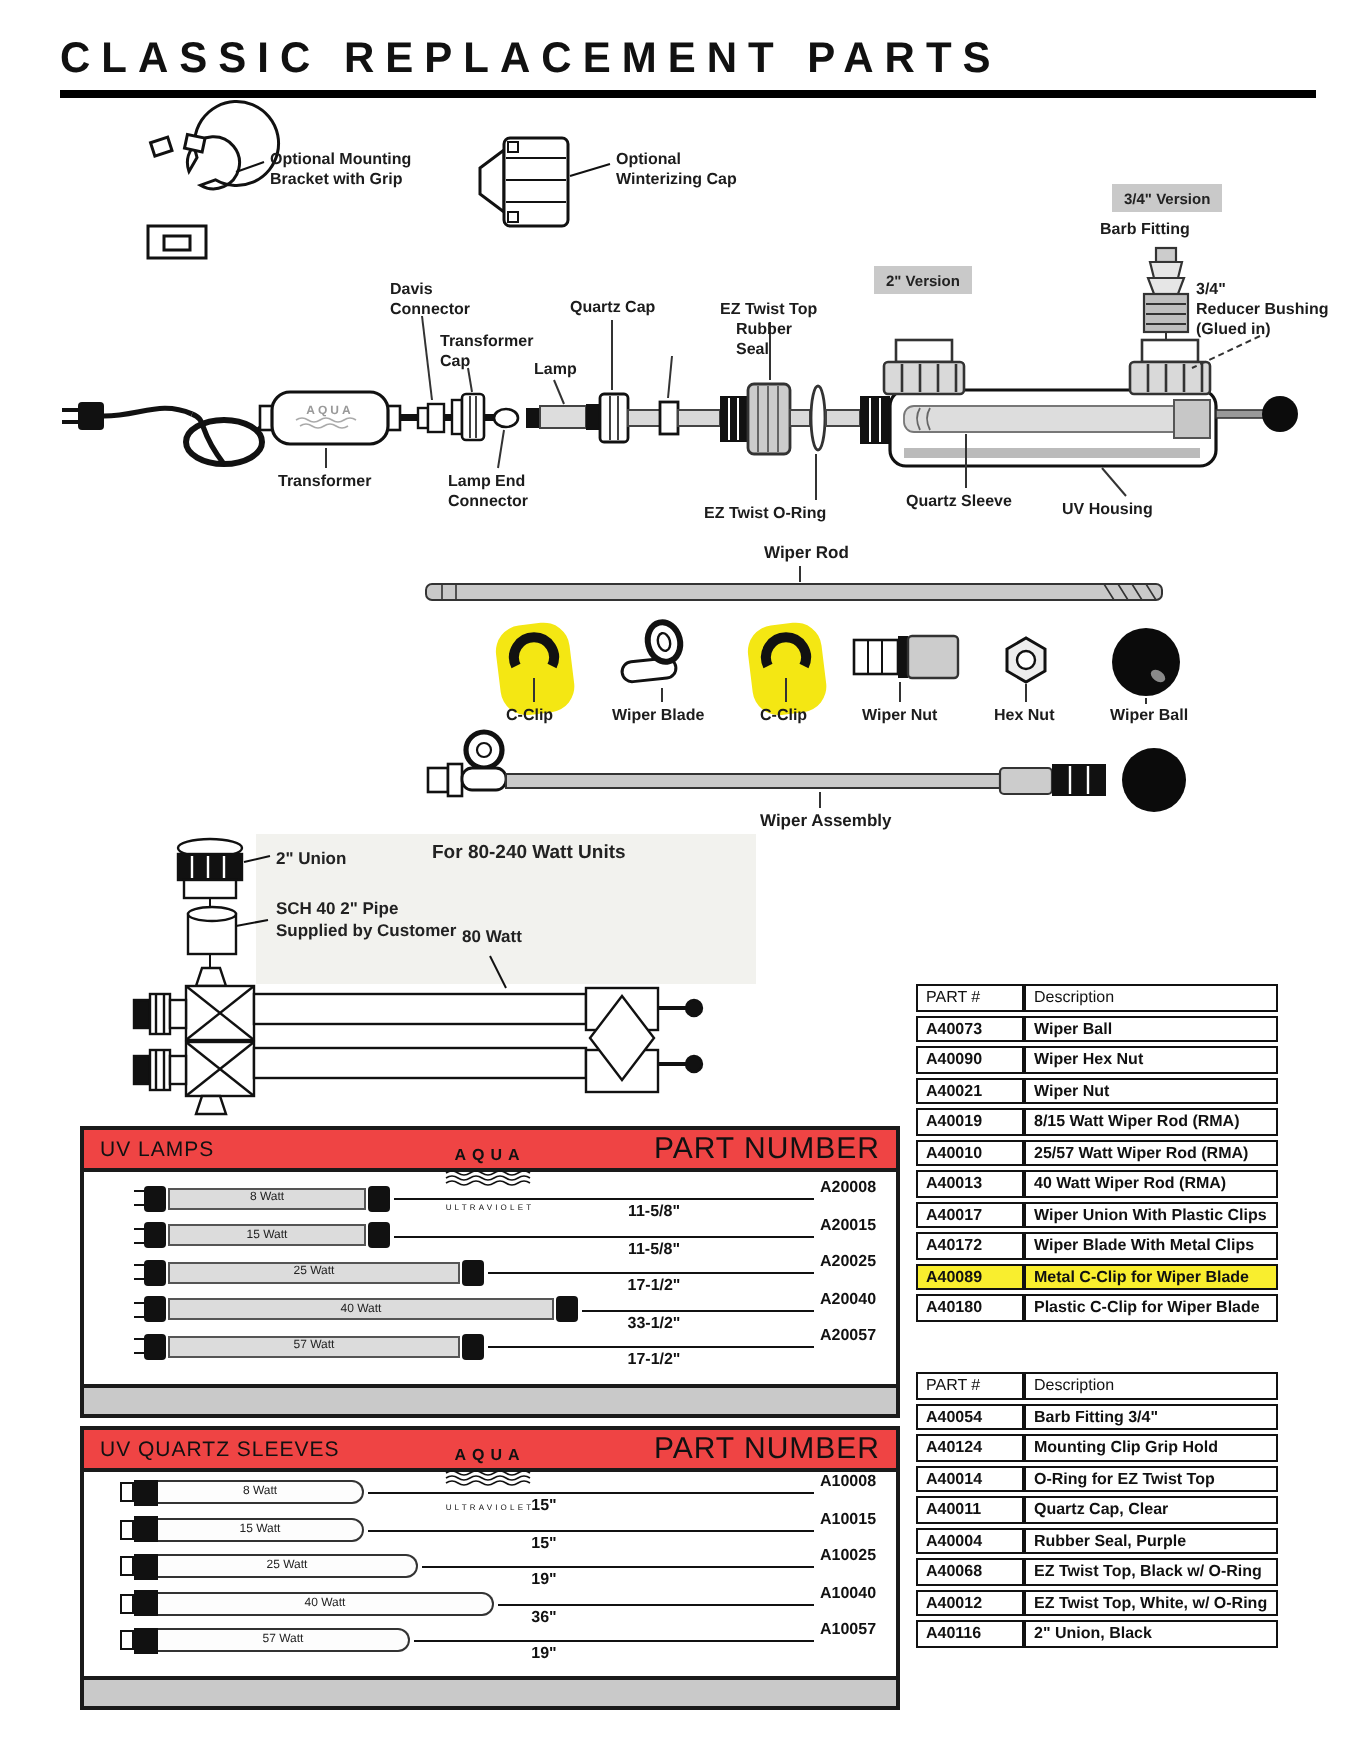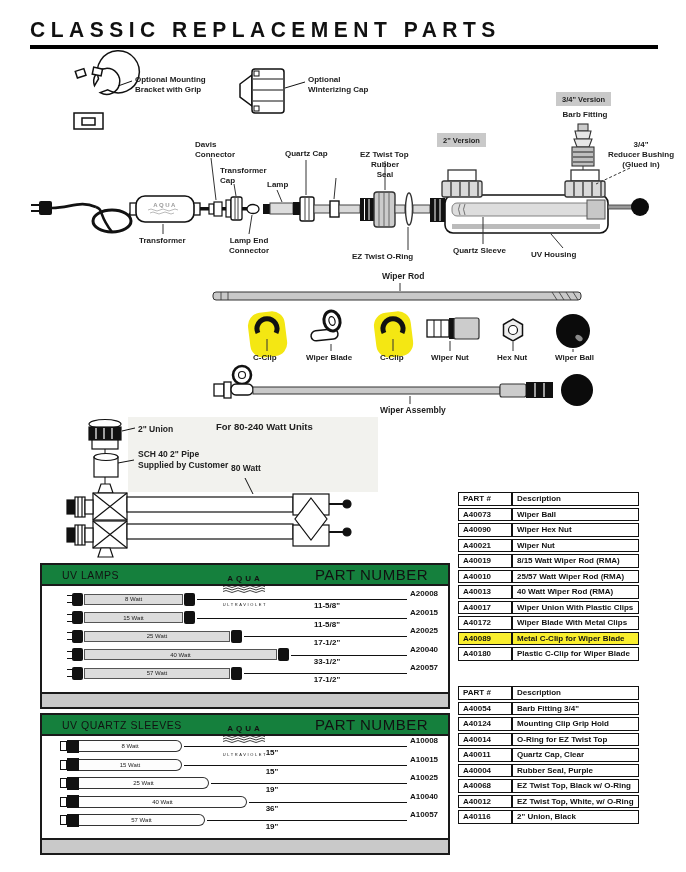--- a/index.html
+++ b/index.html
@@ -10,33 +10,33 @@
   svg { position:absolute; left:0; top:0; overflow:visible; }
 
   
   #page-title { left:30px; top:18px; font-size:21px; font-weight:800;
     letter-spacing:5.5px; transform:scaleY(1.02); white-space:nowrap; }
   #title-rule { left:30px; top:45px; width:628px; height:4px; background:#000; }
 
   
   .lbl { position:absolute; font-size:8px; font-weight:700; line-height:1.25;
          white-space:pre-line; color:#1c1c1c; }
-  .lbl.c { text-align:center; }
+  .lbl.c { text-align:left; }
   .badge { position:absolute; background:var(--badge,#c9c9c9); font-size:7.5px;
            font-weight:700; padding:2.5px 6px; color:#222; }
 
   
   #manifold-panel { left:128px; top:417px; width:250px; height:75px; background:#f2f2ee; }
   .mlbl { position:absolute; font-size:8.5px; font-weight:600; line-height:1.3;
           white-space:pre-line; color:#222; }
 
   
   .uvbox { position:absolute; left:40px; width:410px; border:2px solid #1a1a1a; background:#fff; }
-  .uvhead { position:relative; height:21px; background:#15803d; border-bottom:2px solid #1a1a1a;
-            display:flex; align-items:center; padding:0 20px; }
+  .uvhead { position:relative; height:21px; background:#ef4444; border-bottom:2px solid #1a1a1a;
+            display:flex; align-items:center; padding:0 8px; }
   .uvtitle { font-size:10.5px; letter-spacing:0.5px; color:#111; }
   .uvpart  { margin-left:auto; font-size:15px; letter-spacing:0.5px; color:#111; }
   .uvfoot { position:absolute; left:0; right:0; bottom:0; height:15px;
             background:#c9c9c9; border-top:2px solid #1a1a1a; }
   .uvbody { position:absolute; inset:21px 0 15px 0; }
 
   .aqua-logo { position:absolute; left:50%; top:2px; transform:translateX(-50%);
                text-align:center; width:60px; }
   .aqua-word { font-size:8px; font-weight:700; letter-spacing:3px; color:#111; }
   .aqua-sub  { font-size:4px; letter-spacing:1.6px; color:#111; margin-top:-1px; }
@@ -56,21 +56,21 @@
   .row-len  { position:absolute; width:70px; text-align:center; font-size:8px; font-weight:700; }
   .row-part { position:absolute; font-size:8px; font-weight:600; }
 
   
   .ptable { position:absolute; left:458px; width:181px; }
   .pt-row { display:flex; margin-bottom:2px; }
   .pt-part { width:54px; border:1px solid #111; padding:1px 4px; font-size:8px;
              font-weight:700; line-height:9.5px; background:#fff; flex:none; }
   .pt-desc { flex:1; border:1px solid #111; padding:1px 4px; font-size:8px;
              font-weight:600; line-height:9.5px; background:#fff; white-space:nowrap; }
-  .pt-head .pt-part, .pt-head .pt-desc { font-weight:700; }
+  .pt-head .pt-part, .pt-head .pt-desc { font-weight:400; }
   .pt-row.hl .pt-part, .pt-row.hl .pt-desc { background:var(--hl,#f9ee2e); }
 </style>
 </head>
 <body>
 
 <div class="abs" id="page-title">CLASSIC REPLACEMENT PARTS</div>
 <div class="abs" id="title-rule"></div>
 
 <svg width="686" height="270" viewBox="0 0 686 270">
 

